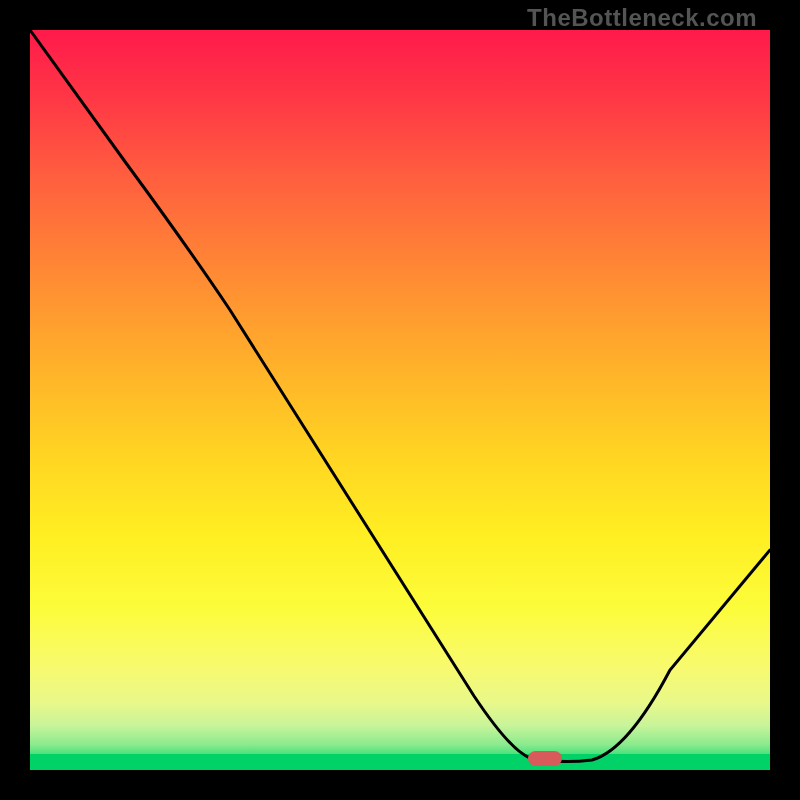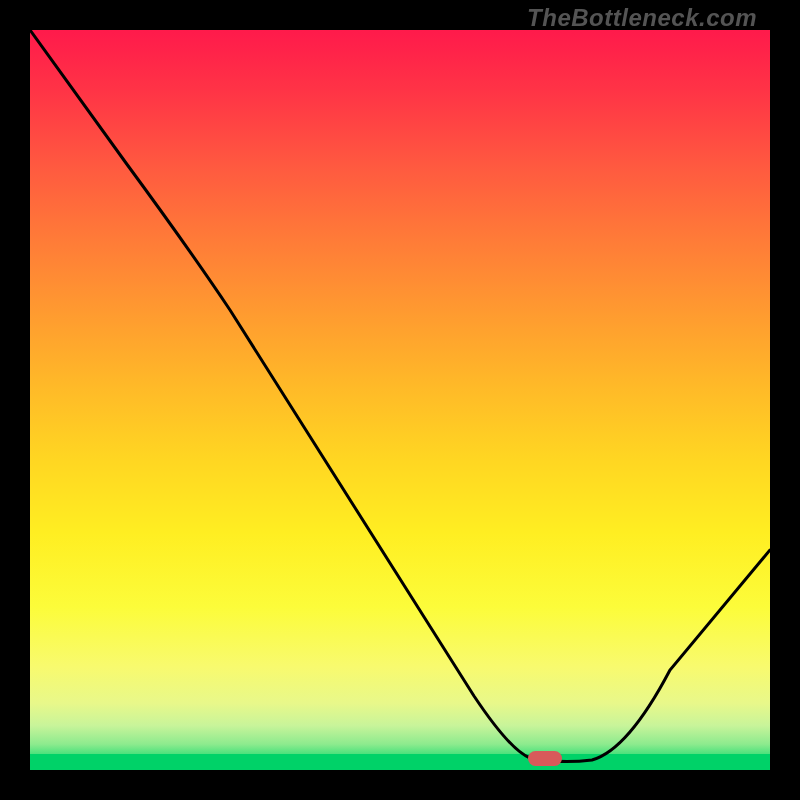--- a/index.html
+++ b/index.html
@@ -2,21 +2,20 @@
 <html><head>
 <meta charset="utf-8">
 <style>
   * { margin: 0; padding: 0; box-sizing: border-box; }
   html, body { width: 800px; height: 800px; background: #000; overflow: hidden; }
   .page {
     position: relative;
     width: 777px;
     height: 800px;
     background: #000;
-    font-style: italic;
   }
   .watermark {
     position: absolute;
     top: 4px;
     right: 20px;
     font-family: Arial, Helvetica, sans-serif;
     font-size: 24px;
     font-weight: 600;
     color: #545454;
     letter-spacing: 0.5px;

